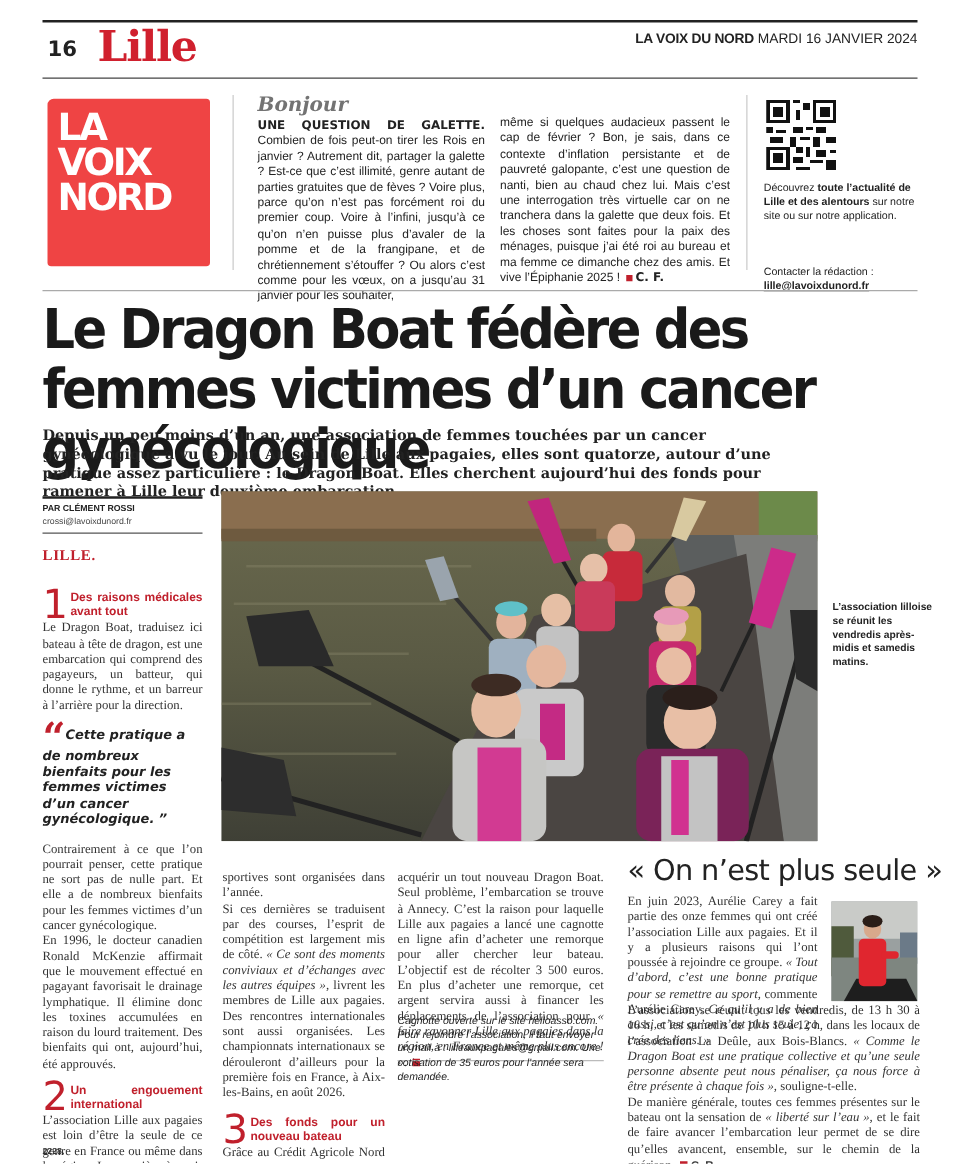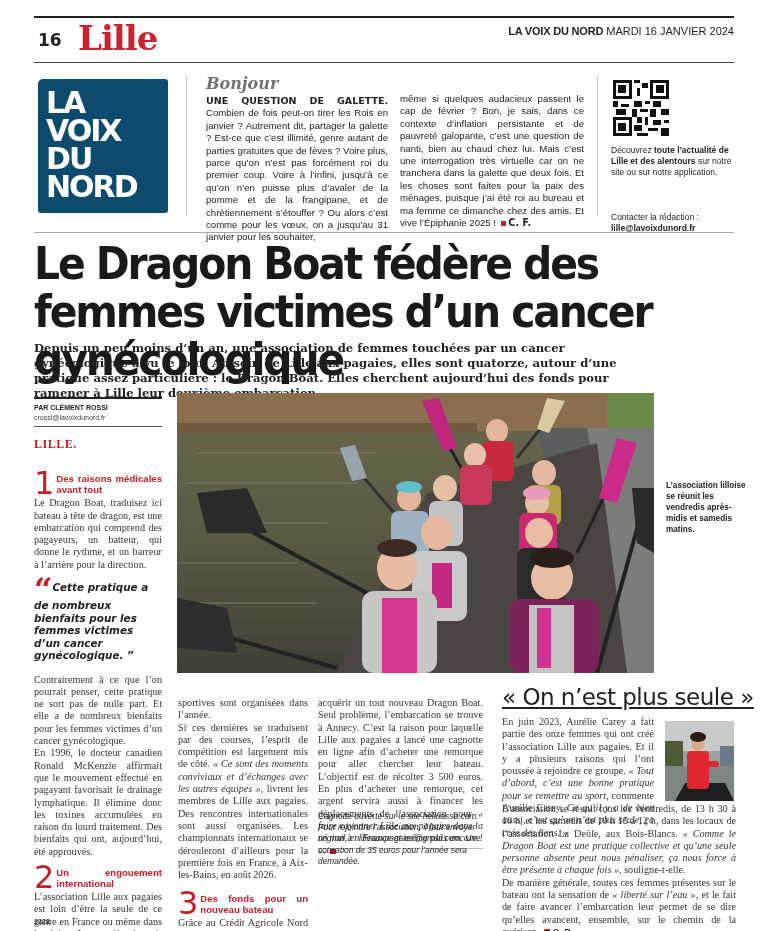--- a/index.html
+++ b/index.html
@@ -8,21 +8,21 @@
 
   .abs { position: absolute; }
   .rule-top2 { left: 34px; top: 16px; width: 700px; height: 2px; background: #222; }
   .page-num { left: 38px; top: 30px; font-family: "DejaVu Sans", sans-serif; font-weight: bold; font-size: 17px; color: #222; }
   .section-title { left: 78px; top: 18px; font-family: "DejaVu Serif", serif; font-weight: bold; font-size: 34px; color: #d0202e; letter-spacing: -1px; }
   .masthead { right: 34px; top: 25px; font-family: "Liberation Sans", sans-serif; font-size: 11px; color: #222; }
   .masthead b { font-weight: 900; letter-spacing: -0.2px; }
   .rule-under-header { left: 34px; top: 62px; width: 700px; height: 1px; background: #444; }
 
   
-  .logo { left: 38px; top: 79px; width: 130px; height: 134px; background: #0c4a6e; border-radius: 5px 3px 3px 3px; padding: 10px 8px; }
+  .logo { left: 38px; top: 79px; width: 130px; height: 134px; background: #ef4444; border-radius: 5px 3px 3px 3px; padding: 10px 8px; }
   .logo span { display: block; color: #fff; font-family: "DejaVu Sans", sans-serif; font-weight: bold; font-size: 30px; line-height: 28px; letter-spacing: -2px; }
 
   .vdiv1 { left: 186px; top: 76px; width: 1px; height: 140px; background: #ccc; }
   .vdiv2 { left: 597px; top: 76px; width: 1px; height: 140px; background: #ccc; }
 
   .bonjour-title { left: 206px; top: 74px; font-family: "DejaVu Serif", serif; font-weight: bold; font-style: italic; font-size: 16px; color: #737373; }
   .bonjour-col { font-family: "Liberation Sans", sans-serif; font-size: 9.6px; line-height: 12.4px; text-align: justify; color: #222; }
   .bonjour-col1 { left: 206px; top: 95px; width: 182px; }
   .bonjour-col2 { left: 400px; top: 93px; width: 184px; }
   .bonjour-col b.lead { font-family: "DejaVu Sans", sans-serif; font-size: 9.5px; font-weight: bold; }
@@ -63,21 +63,21 @@
   .col3-note { left: 318px; top: 811px; width: 165px; font-family: "Liberation Sans", sans-serif; font-style: italic; font-size: 8.4px; line-height: 11.2px; color: #222; }
   .col3-note-rule { left: 318px; top: 848px; width: 165px; height: 1px; background: #bbb; }
 
   .endmark { display: inline-block; width: 6px; height: 6px; background: #c0202c; margin-left: 2px; }
 
   
   .photo { left: 177px; top: 393px; width: 477px; height: 280px; overflow: hidden; }
   .caption { left: 666px; top: 480px; width: 80px; font-family: "Liberation Sans", sans-serif; font-weight: bold; font-size: 8.2px; line-height: 11px; color: #222; }
 
   
-  .side-title { left: 502px; top: 684px; font-family: "DejaVu Sans", sans-serif; font-size: 23px; color: #222; letter-spacing: -0.5px; text-decoration: underline; }
+  .side-title { left: 502px; top: 684px; font-family: "DejaVu Sans", sans-serif; font-size: 23px; color: #222; letter-spacing: -0.5px; }
   .side-col1 { left: 502px; top: 716px; width: 152px; }
   .side-photo { left: 665px; top: 721px; width: 69px; height: 80px; overflow: hidden; }
   .side-col2 { left: 502px; top: 803px; width: 234px; }
 
   .folio { left: 34px; top: 918px; font-family: "Liberation Sans", sans-serif; font-size: 7px; font-weight: bold; color: #333; }
 </style>
 </head>
 <body>
 
 <div class="abs rule-top2"></div>
@@ -85,21 +85,20 @@
 <div class="abs section-title">Lille</div>
 <div class="abs masthead">
   <b>LA VOIX DU NORD</b>
   <span>MARDI 16 JANVIER 2024</span>
 </div>
 <div class="abs rule-under-header"></div>
 
 <div class="abs logo">
   <span>LA</span>
   <span>VOIX</span>
-  <span>DU</span>
   <span>NORD</span>
 </div>
 <div class="abs vdiv1"></div>
 
 <div class="abs bonjour-title">Bonjour</div>
 <div class="abs bonjour-col bonjour-col1">
   <b class="lead">UNE QUESTION DE GALETTE.</b><span> Combien de fois peut-on tirer les Rois en janvier ? Autrement dit, partager la galette ? Est-ce que c’est illimité, genre autant de parties gratuites que de fèves ? Voire plus, parce qu’on n’est pas forcément roi du premier coup. Voire à l’infini, jusqu’à ce qu’on n’en puisse plus d’avaler de la pomme et de la frangipane, et de chrétiennement s’étouffer ? Ou alors c’est comme pour les vœux, on a jusqu’au 31 janvier pour les souhaiter,</span>
 </div>
 <div class="abs bonjour-col bonjour-col2">
   <span>même si quelques audacieux passent le cap de février ? Bon, je sais, dans ce contexte d’inflation persistante et de pauvreté galopante, c’est une question de nanti, bien au chaud chez lui. Mais c’est une interrogation très virtuelle car on ne tranchera dans la galette que deux fois. Et les choses sont faites pour la paix des ménages, puisque j’ai été roi au bureau et ma femme ce dimanche chez des amis. Et vive l’Épiphanie 2025 !</span>

